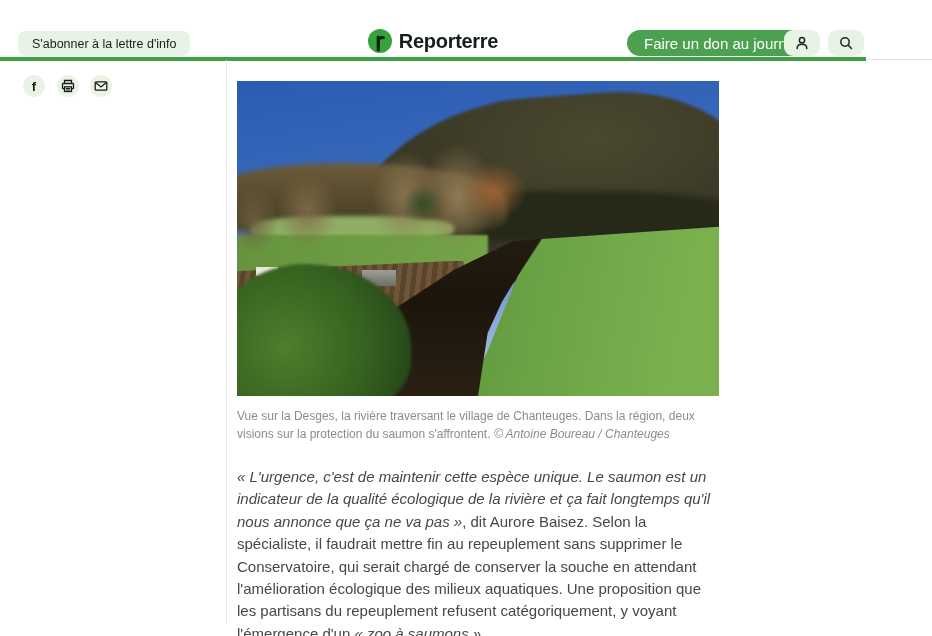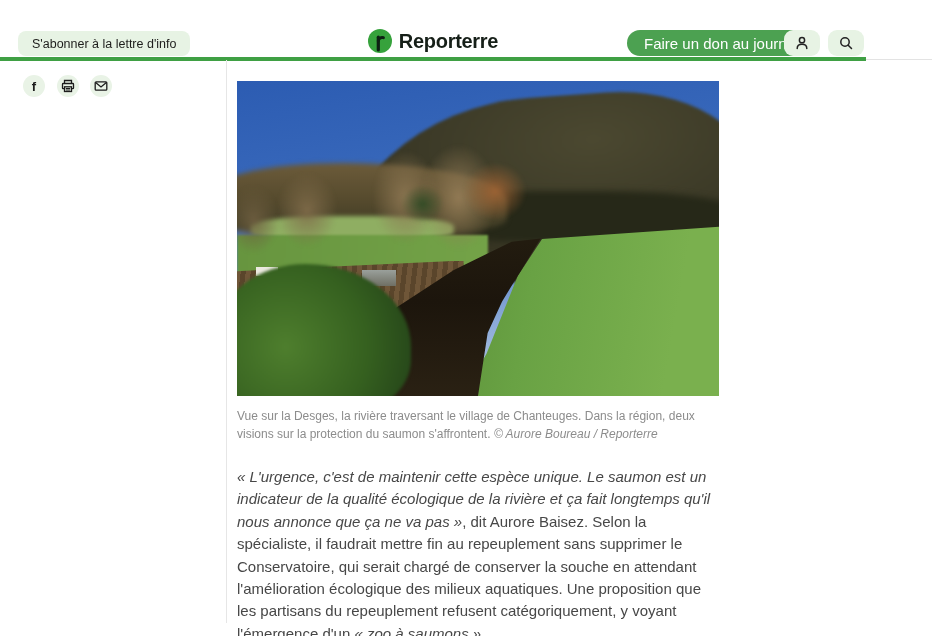--- a/index.html
+++ b/index.html
@@ -176,17 +176,17 @@
     <div class="shed1"></div>
     <div class="shed2"></div>
     <div class="sign"></div>
     <div class="barrel"></div>
     <div class="play-b"></div>
     <div class="play-y"></div>
     <div class="river"></div>
     <div class="bushes"></div>
   </div>
 
-  <div class="caption"><span>Vue sur la Desges, la rivière traversant le village de Chanteuges. Dans la région, deux visions sur la protection du saumon s'affrontent. </span><span class="credit">© Aurore Boureau / Reporterre</span></div>
+  <div class="caption"><span>Vue sur la Desges, la rivière traversant le village de Chanteuges. Dans la région, deux visions sur la protection du saumon s'affrontent. </span><span class="credit">© Antoine Boureau / Chanteuges</span></div>
 
   <p class="body-text"><span class="q">« L'urgence, c'est de maintenir cette espèce unique. Le saumon est un indicateur de la qualité écologique de la rivière et ça fait longtemps qu'il nous annonce que ça ne va pas »</span><span>, dit Aurore Baisez. Selon la spécialiste, il faudrait mettre fin au repeuplement sans supprimer le Conservatoire, qui serait chargé de conserver la souche en attendant l'amélioration écologique des milieux aquatiques. Une proposition que les partisans du repeuplement refusent catégoriquement, y voyant l'émergence d'un </span><span class="q">« zoo à saumons »</span><span>.</span></p>
 
 </div>
 
 </body></html>

